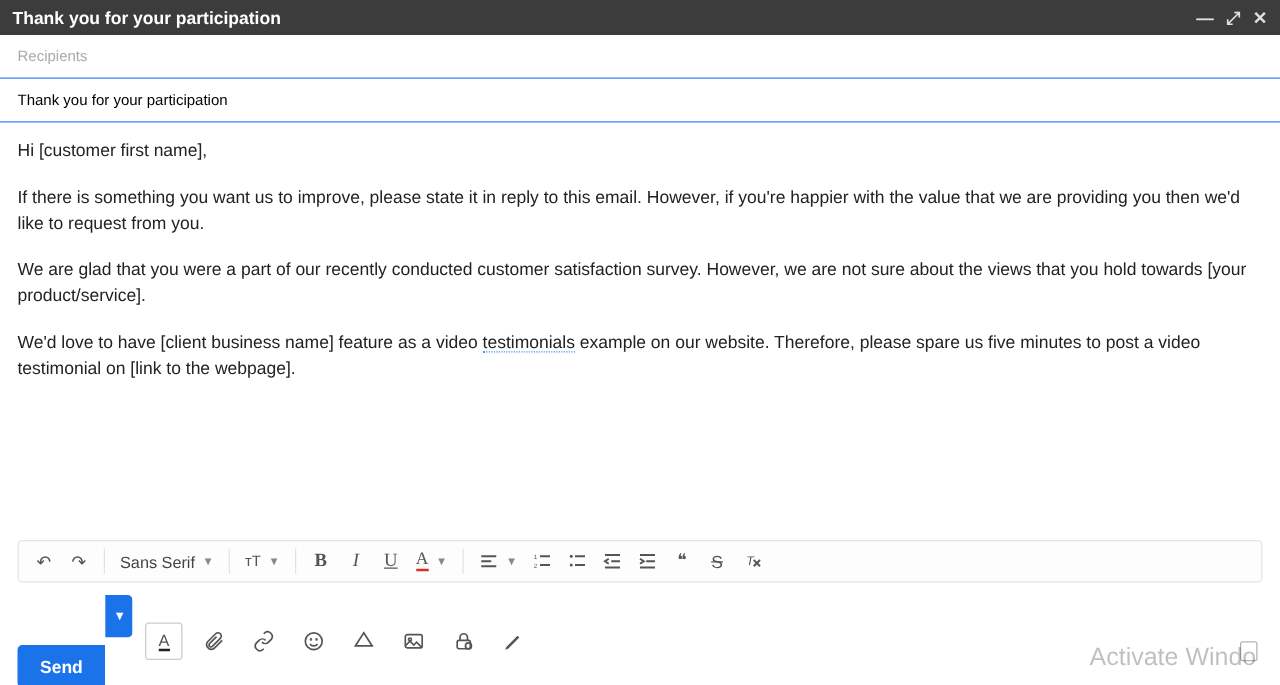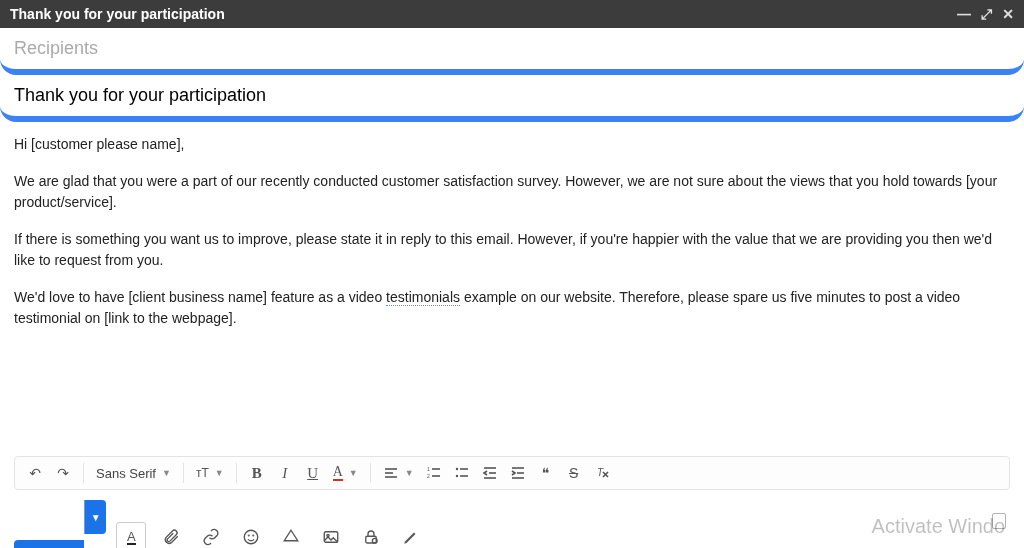--- a/index.html
+++ b/index.html
@@ -5,21 +5,21 @@
   * { box-sizing: border-box; margin: 0; padding: 0; }
   html, body { width: 1024px; height: 548px; font-family: Arial, Helvetica, sans-serif; overflow: hidden; background: #fff; }
   .titlebar {
     background: #3c3c3c; color: #fff; height: 28px;
     display: flex; align-items: center; justify-content: space-between;
     padding: 0 10px; font-size: 14px; font-weight: 600;
   }
   .titlebar .controls { display: flex; gap: 10px; }
   .titlebar .controls span { cursor: pointer; font-size: 14px; color:#e0e0e0; }
   .meta-row {
-    padding: 10px 14px; font-size: 18px; border-bottom: 6px solid #3b82f6; border-radius: 16px;
+    padding: 10px 14px; font-size: 12px; border-bottom: 1px solid #3b82f6;
   }
   .meta-row.placeholder { color: #aaa; }
   .body-area {
     padding: 12px 14px; font-size: 14px; color: #222; line-height: 1.5;
     height: 330px;
   }
   .body-area p { margin-bottom: 16px; }
   .spell { border-bottom: 1px dotted #4d90fe; }
 
   .toolbar {
@@ -80,23 +80,23 @@
     <span>⤢</span>
     <span>✕</span>
   </div>
 </div>
 
 <div class="meta-row placeholder">Recipients</div>
 
 <div class="meta-row">Thank you for your participation</div>
 
 <div class="body-area">
-  <p>Hi [customer please name],</p>
+  <p>Hi [customer first name],</p>
+  <p>If there is something you want us to improve, please state it in reply to this email. However, if you're happier with the value that we are providing you then we'd like to request from you.</p>
   <p>We are glad that you were a part of our recently conducted customer satisfaction survey. However, we are not sure about the views that you hold towards [your product/service].</p>
-  <p>If there is something you want us to improve, please state it in reply to this email. However, if you're happier with the value that we are providing you then we'd like to request from you.</p>
   <p>
     <span>We'd love to have [client business name] feature as a video </span><span class="spell">testimonials</span><span> example on our website. Therefore, please spare us five minutes to post a video testimonial on [link to the webpage].</span>
   </p>
 </div>
 
 <div class="toolbar">
   <div class="grp">
     <div class="tb-btn">↶</div>
     <div class="tb-btn">↷</div>
   </div>

